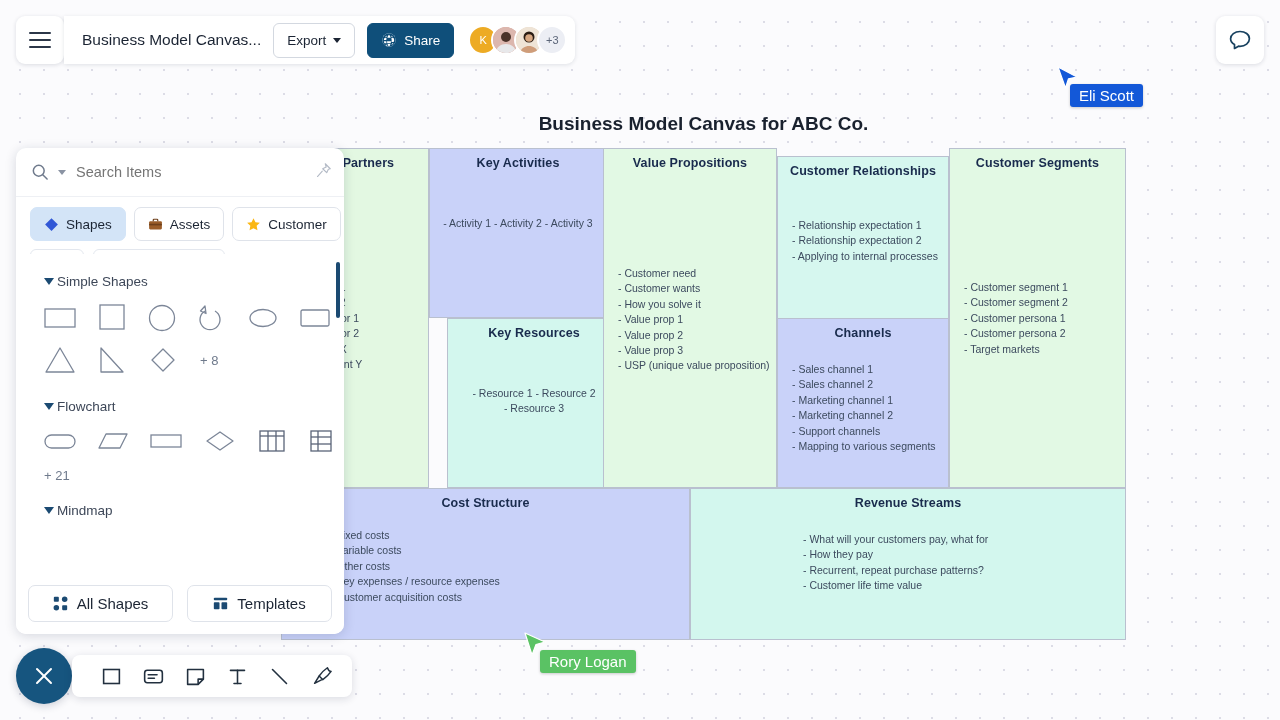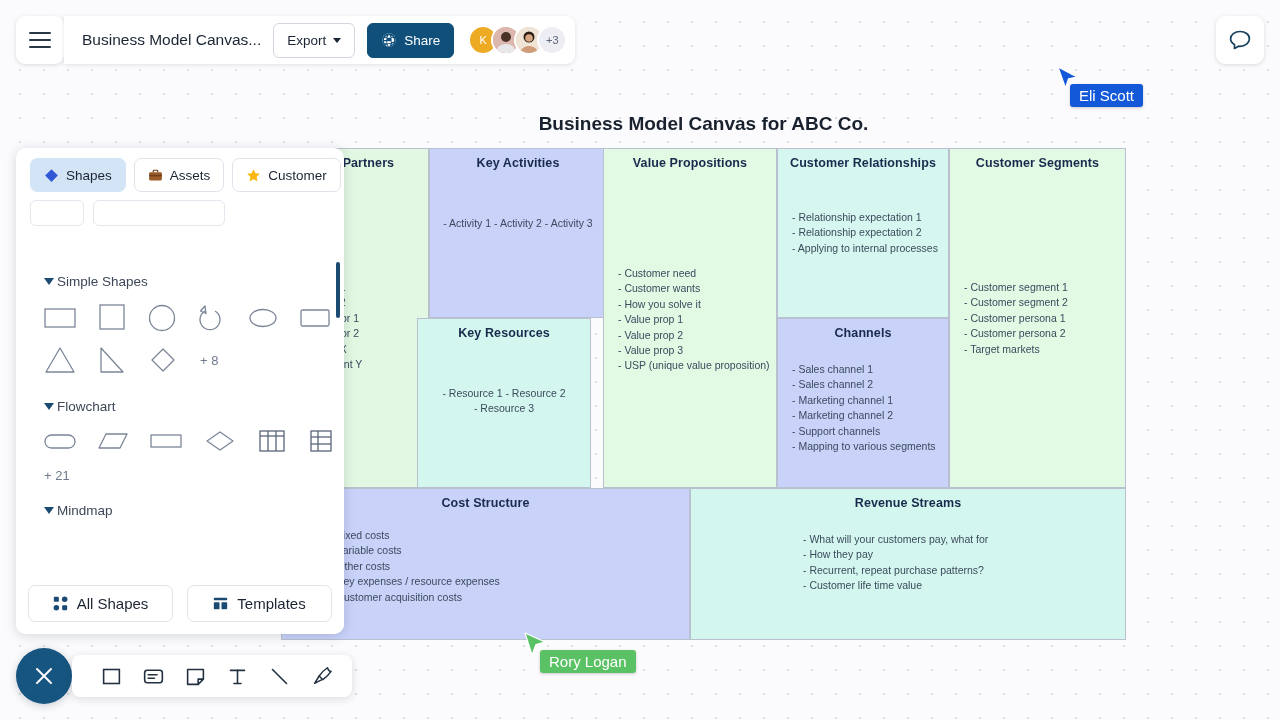--- a/index.html
+++ b/index.html
@@ -43,21 +43,21 @@
     color: #3c4a5e;
     line-height: 15.4px;
     padding-left: 14px;
   }
   .cell-body.ctr { padding-left: 0; text-align: center; }
   .cell-body.ctr .bi { display: inline-block; text-align: left; }
   .g-green  { background: #e3f8e2; }
   .g-purple { background: #c9d2f9; }
   .g-mint   { background: #e2f9e4; }
   .g-teal   { background: #d3f7ee; }
-  .g-teal2  { background: #d6f7ef; }
+  .g-teal2  { background: #d6f7ef; margin-top: 8px; }
 
   #board-title {
     position: absolute;
     left: 281px; top: 113px;
     width: 845px;
     text-align: center;
     font-size: 19px;
     font-weight: bold;
     color: #19212e;
   }
@@ -199,21 +199,21 @@
 
     <div class="cell g-purple" style="left:148px; top:0; width:178px; height:170px;">
       <div class="cell-title">Key Activities</div>
       <div class="cell-body ctr" style="margin-top:46px;">
         <div class="bi"><span>- Activity 1</span></div>
         <div class="bi"><span>- Activity 2</span></div>
         <div class="bi"><span>- Activity 3</span></div>
       </div>
     </div>
 
-    <div class="cell g-teal" style="left:136px; top:170px; width:174px; height:170px;">
+    <div class="cell g-teal" style="left:166px; top:170px; width:174px; height:170px;">
       <div class="cell-title">Key Resources</div>
       <div class="cell-body ctr" style="margin-top:46px;">
         <div class="bi"><span>- Resource 1</span></div>
         <div class="bi"><span>- Resource 2</span></div>
         <div class="bi"><span>- Resource 3</span></div>
       </div>
     </div>
 
     <div class="cell g-mint" style="left:322px; top:0; width:174px; height:340px;">
       <div class="cell-title">Value Propositions</div>
@@ -330,20 +330,33 @@
   </div>
 
   <div id="comment-btn">
     <svg width="26" height="26" viewBox="0 0 26 26">
       <path d="M13 4.5c-5.2 0-9.4 3.2-9.4 7.2 0 2.4 1.5 4.5 3.9 5.8v4l4-2.3c.5.1 1 .1 1.5.1 5.2 0 9.4-3.2 9.4-7.6S18.2 4.5 13 4.5z" fill="none" stroke="#17405e" stroke-width="1.7" stroke-linejoin="round"></path>
     </svg>
   </div>
 
   <div id="panel">
 
+    <div id="search-row">
+      <svg width="20" height="20" viewBox="0 0 24 24">
+        <circle cx="10.5" cy="10.5" r="6.5" fill="none" stroke="#6f7a8c" stroke-width="1.8"></circle>
+        <line x1="15.3" y1="15.3" x2="20.5" y2="20.5" stroke="#6f7a8c" stroke-width="1.8" stroke-linecap="round"></line>
+      </svg>
+      <span class="caret" style="border-top-color:#8a93a3;"></span>
+      <input id="search-input" type="text" placeholder="Search Items" style="">
+      <span id="pin-icon">
+        <svg width="17" height="17" viewBox="0 0 24 24">
+          <path d="M14.5 2.5l7 7-2.6.7-2.4 4.9-5.6-5.6 4.9-2.4zM10.3 12.9L3.5 20.5" fill="none" stroke="#b3bac6" stroke-width="1.6" stroke-linejoin="round" stroke-linecap="round"></path>
+        </svg>
+      </span>
+    </div>
 
     <div id="cat-row">
       <div class="cat active">
         <svg width="15" height="15" viewBox="0 0 20 20">
           <path d="M10 1.5L18.5 10 10 18.5 1.5 10z" fill="#3157d6"></path>
         </svg>
         <span>Shapes</span>
       </div>
       <div class="cat">
         <svg width="15" height="15" viewBox="0 0 20 20">

